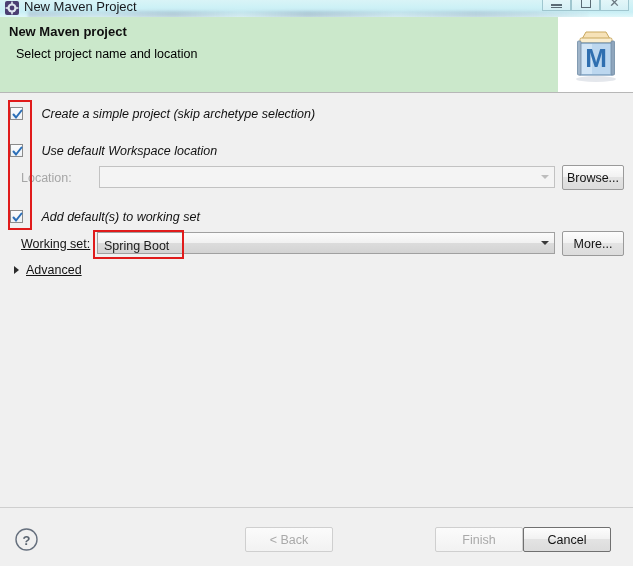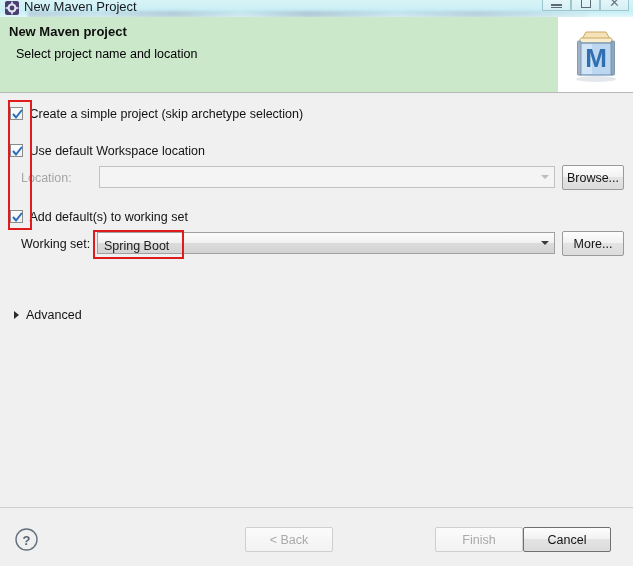--- a/index.html
+++ b/index.html
@@ -132,33 +132,35 @@
     width: 13px; height: 13px;
     border: 1px solid #8b8b8b;
     background: linear-gradient(to bottom, #fbfcfd, #eef2f6);
     box-sizing: border-box;
     vertical-align: middle;
     position: relative;
   }
   .chk svg { position: absolute; left: 1px; top: 1px; }
   .chk-label {
     display: inline-block;
-    margin-left: 2px;
+    margin-left: 14px;
     font-size: 12.5px;
     color: #121212;
     vertical-align: middle;
+    font-style: italic;
   }
 
   .lbl-disabled {
     font-size: 12.5px;
     color: #a6a6a6;
   }
   .lbl {
     font-size: 12.5px;
     color: #121212;
+    text-decoration: underline;
   }
 
   .combo {
     position: absolute;
     box-sizing: border-box;
     border: 1px solid #a8a8a8;
     background: #ffffff;
     height: 22px;
     display: flex;
     align-items: center;
@@ -364,21 +366,21 @@
 
     <div class="combo-ws" style="left:97px; top:139px; width:458px;">
       <span class="combo-text">Spring Boot</span>
       <span class="combo-arrow">
         <span class="tri-down"></span>
       </span>
     </div>
 
     <div class="btn" style="left:562px; top:138px; width:62px; height:25px;">More...</div>
 
-    <div class="expander" style="left:14px; top:170px;margin-top:45px;">
+    <div class="expander" style="left:14px; top:170px;">
       <span class="tri-right"></span>
       <span class="lbl">Advanced</span>
     </div>
 
   </div>
 
   <div class="footer">
     <div class="help-icon">
       <svg width="25" height="25" viewBox="0 0 25 25">
         <circle cx="12.5" cy="12.5" r="10.5" fill="none" stroke="#66707e" stroke-width="1.4"></circle>

